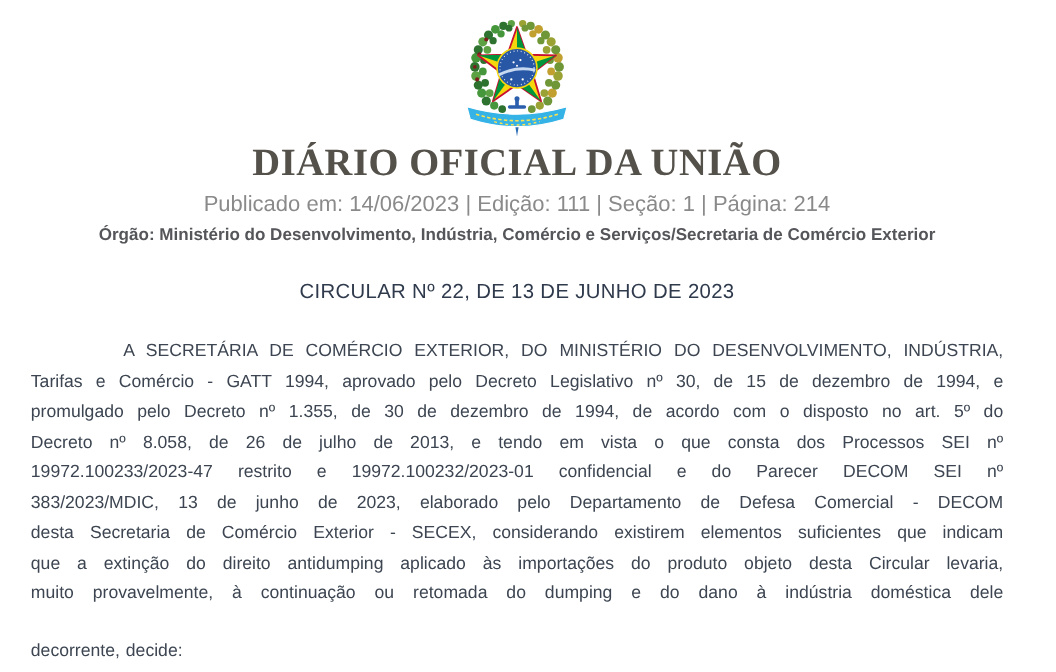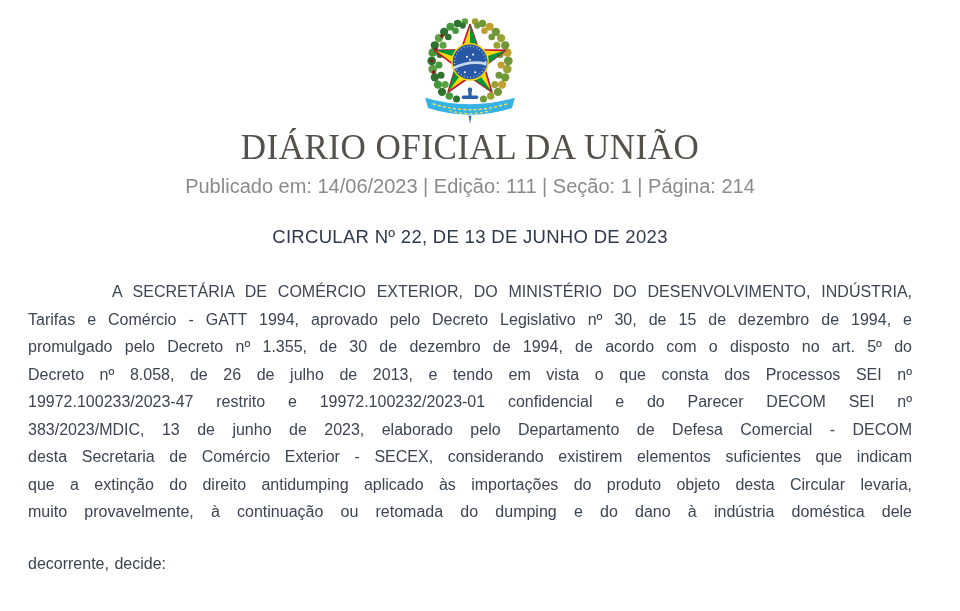--- a/index.html
+++ b/index.html
@@ -10,21 +10,21 @@
   html,body{margin:0;padding:0;}
   body{
     width:960px;height:611px;background:var(--bg);
     font-family:"Liberation Sans",sans-serif;overflow:hidden;
   }
   .page{width:884px;margin-left:28px;}
   .emblem{width:104px;margin:8px auto 0;}
   .emblem svg{display:block;width:104px;height:117px;}
   h1.masthead-title{
     margin:4px 0 0;text-align:center;
-    font-family:"Liberation Serif",serif;font-weight:400;
+    font-family:"Liberation Serif",serif;font-weight:700;
     font-size:35px;line-height:38px;color:var(--title);letter-spacing:.5px;
   }
   .publine{
     margin-top:10px;text-align:center;color:var(--meta);
     font-size:20px;line-height:18px;
   }
   .organ{
     margin-top:9px;text-align:center;color:var(--organ);
     font-weight:700;font-size:15.5px;line-height:19px;
   }
@@ -136,20 +136,21 @@
           <path d="M30,99 Q50,105 70,99" fill="none" stroke="#ffe34d" stroke-width="1.2" stroke-dasharray="2.5,2.5"></path>
           <polygon points="48.6,104 51.4,104 50,112" fill="#2b6db5"></polygon>
         </g>
       </svg>
     </div>
 
     <h1 class="masthead-title">DIÁRIO OFICIAL DA UNIÃO</h1>
 
     <div class="publine">Publicado em: 14/06/2023 | Edição: 111 | Seção: 1 | Página: 214</div>
 
+    <div class="organ">Órgão: Ministério do Desenvolvimento, Indústria, Comércio e Serviços/Secretaria de Comércio Exterior</div>
   </header>
 
   <main>
     <h2 class="circular-heading">CIRCULAR Nº 22, DE 13 DE JUNHO DE 2023</h2>
 
     <div class="body-text">
       <div class="line first">A SECRETÁRIA DE COMÉRCIO EXTERIOR, DO MINISTÉRIO DO DESENVOLVIMENTO, INDÚSTRIA,</div>
       <div class="line">Tarifas e Comércio - GATT 1994, aprovado pelo Decreto Legislativo nº 30, de 15 de dezembro de 1994, e</div>
       <div class="line">promulgado pelo Decreto nº 1.355, de 30 de dezembro de 1994, de acordo com o disposto no art. 5º do</div>
       <div class="line">Decreto nº 8.058, de 26 de julho de 2013, e tendo em vista o que consta dos Processos SEI nº</div>

